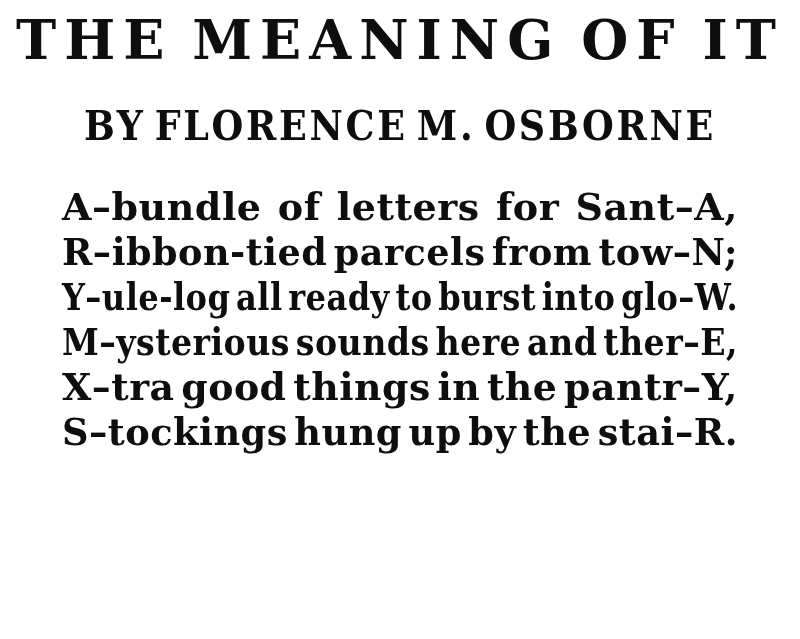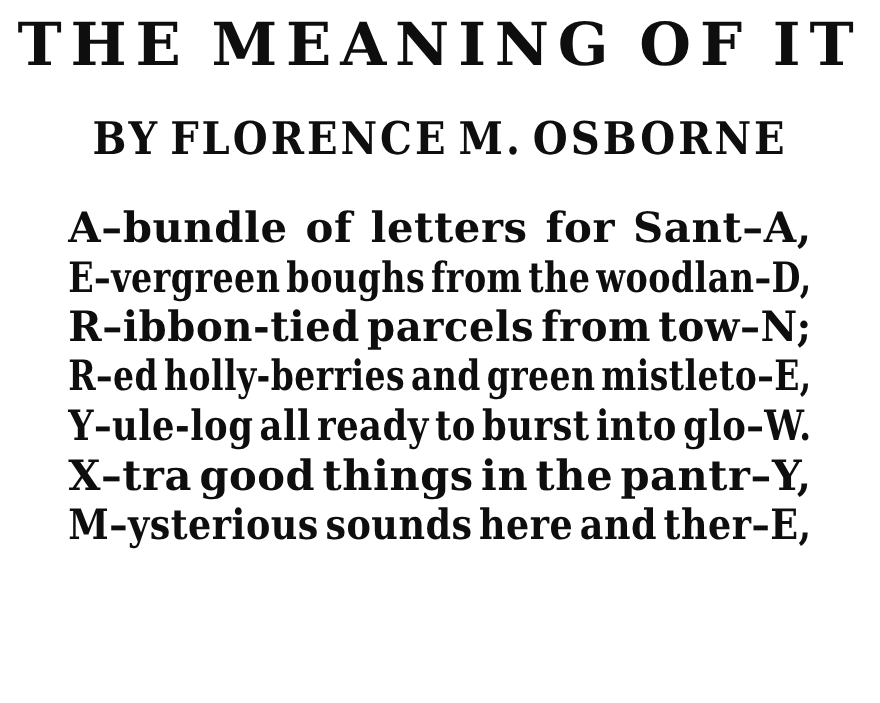--- a/index.html
+++ b/index.html
@@ -72,32 +72,29 @@
 
   <div class="byline-wrap">
     <span class="fit-line" style="word-spacing: -7px; transform: scaleX(0.889788);">BY FLORENCE M. OSBORNE</span>
   </div>
 
   <div class="poem">
     <div class="poem-line">
       <span class="fit-line" style="word-spacing: 2.60156px;">A–bundle of letters for Sant–A,</span>
     </div>
     <div class="poem-line">
-      <span class="fit-line" style="word-spacing: -7px; transform: scaleX(0.797978);">E–vergreen boughs from the woodlan–D,</span>
-    </div>
-    <div class="poem-line">
       <span class="fit-line" style="word-spacing: -7px; transform: scaleX(0.962106);">R–ibbon-tied parcels from tow–N;</span>
-    </div>
-    <div class="poem-line">
-      <span class="fit-line" style="word-spacing: -7px; transform: scaleX(0.791178);">R–ed holly-berries and green mistleto–E,</span>
     </div>
     <div class="poem-line">
       <span class="fit-line" style="word-spacing: -7px; transform: scaleX(0.845843);">Y–ule-log all ready to burst into glo–W.</span>
     </div>
     <div class="poem-line">
+      <span class="fit-line" style="word-spacing: -7px; transform: scaleX(0.874656);">M–ysterious sounds here and ther–E,</span>
+    </div>
+    <div class="poem-line">
       <span class="fit-line" style="word-spacing: -7px; transform: scaleX(0.994643);">X–tra good things in the pantr–Y,</span>
     </div>
     <div class="poem-line">
-      <span class="fit-line" style="word-spacing: -7px; transform: scaleX(0.874656);">M–ysterious sounds here and ther–E,</span>
+      <span class="fit-line" style="word-spacing: -7px; transform: scaleX(0.965757);">S–tockings hung up by the stai–R.</span>
     </div>
   </div>
 
 </main>
 
 </body></html>

